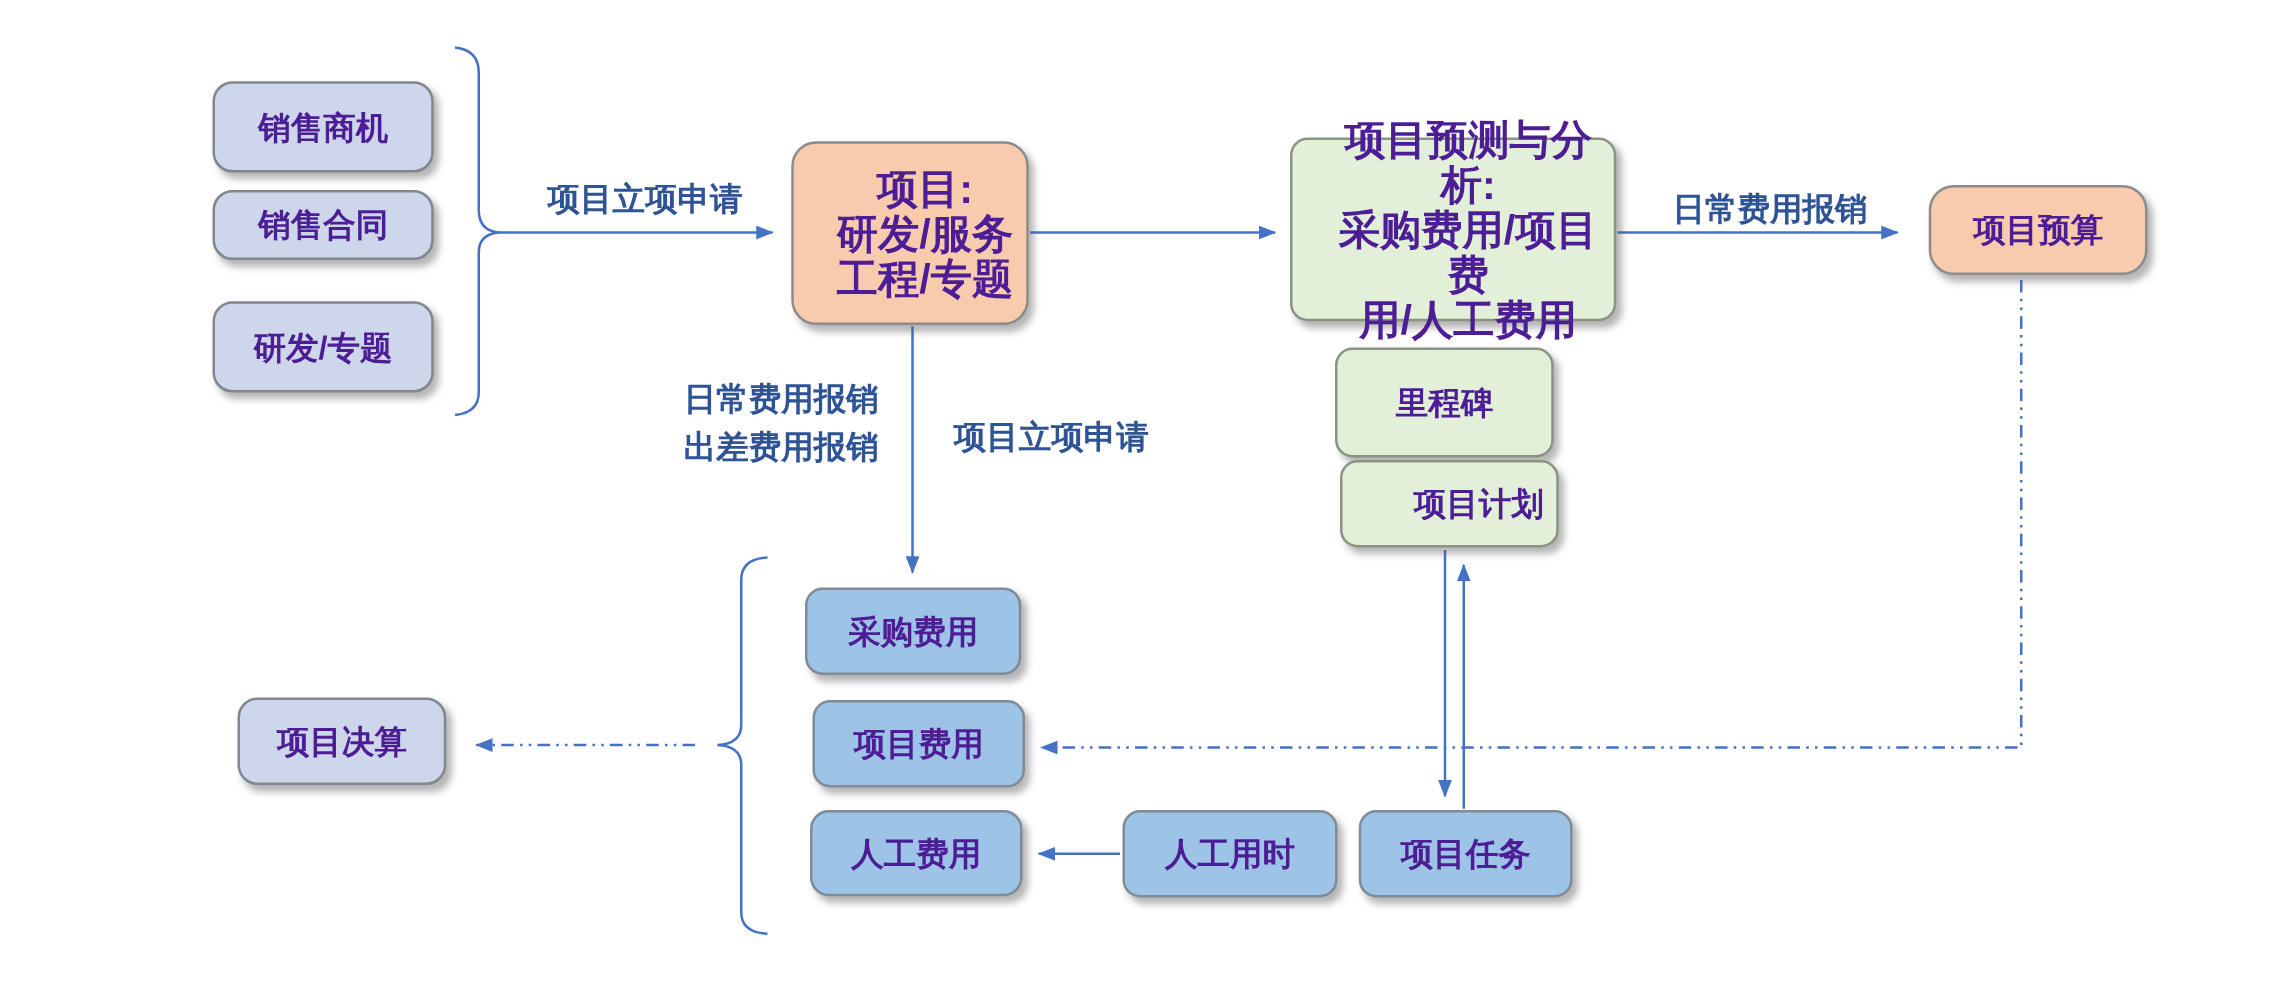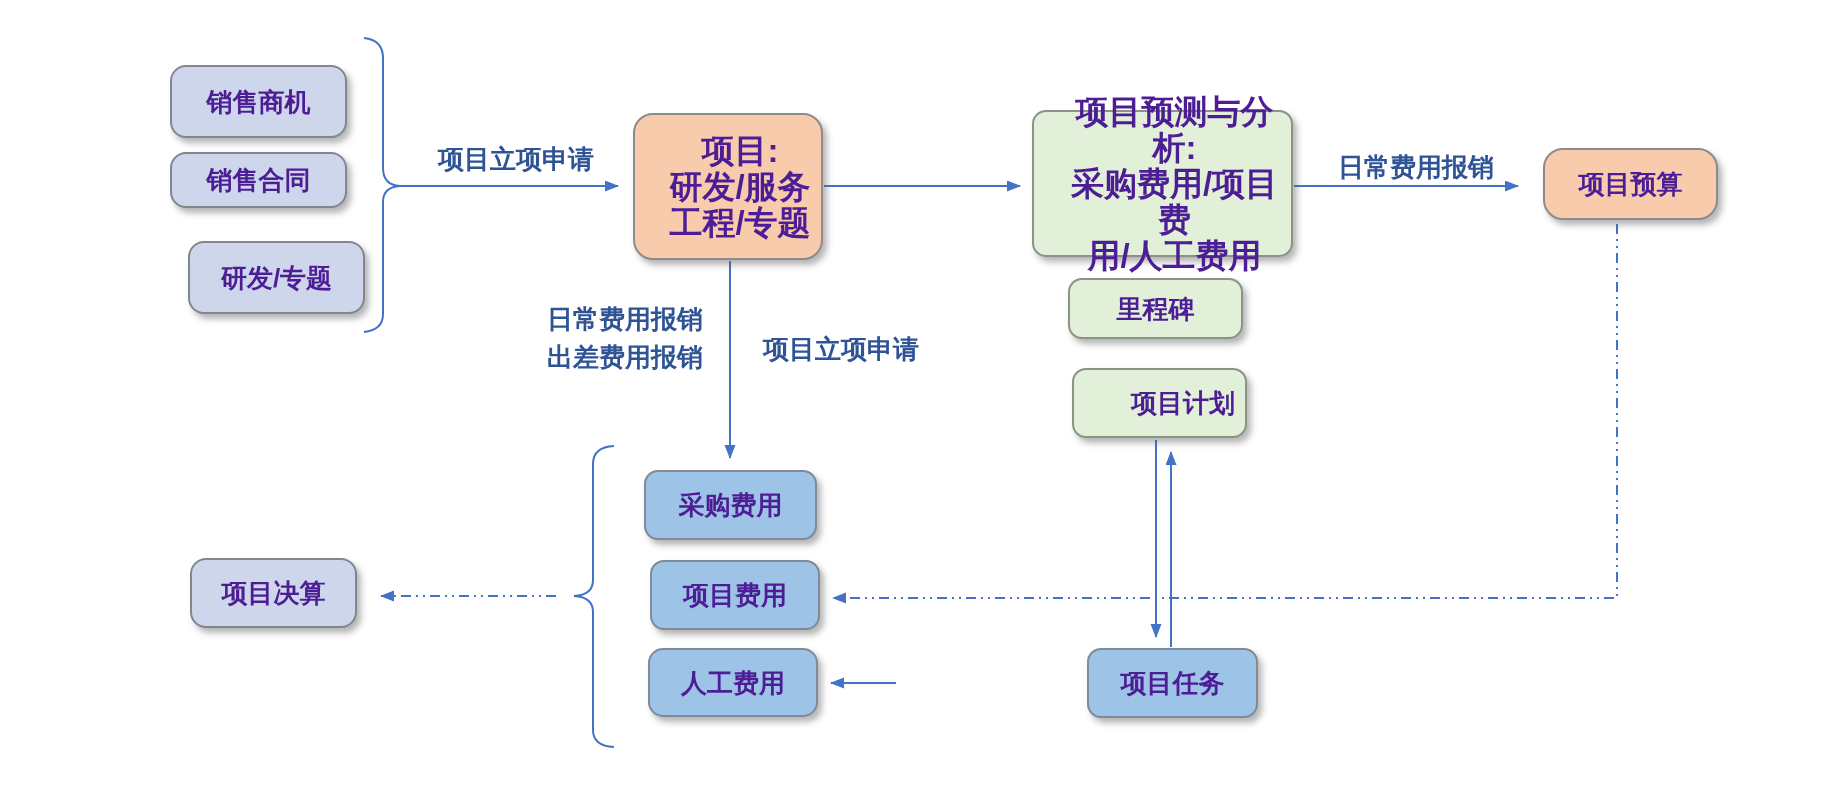--- a/index.html
+++ b/index.html
@@ -61,42 +61,43 @@
     <path class="edge" d="M 1171 647 L 1171 452" marker-end="url(#arr)"></path>
     <path class="edge" d="M 896 683 L 831 683" marker-end="url(#arr)"></path>
     <path class="edge dashdot" d="M 1617 224 L 1617 598 L 833 598" marker-end="url(#arr)"></path>
     <path class="edge dashdot" d="M 556 596 L 381 596" marker-end="url(#arr)"></path>
   </svg>
 
   <div class="node lavender" style="left:170px;top:65px;width:177px;height:73px;">销售商机</div>
 
   <div class="node lavender" style="left:170px;top:152px;width:177px;height:56px;">销售合同</div>
 
-  <div class="node lavender" style="left:188px;top:241px;width:177px;height:73px;">研发/专题</div>
+  <div class="node lavender" style="left:170px;top:241px;width:177px;height:73px;">研发/专题</div>
 
   <div class="node orange multiline" style="left:633px;top:113px;width:190px;height:147px;">项目:
 研发/服务
 工程/专题</div>
 
   <div class="node green multiline" style="left:1032px;top:110px;width:261px;height:147px;">项目预测与分析:
 采购费用/项目费
 用/人工费用</div>
 
   <div class="node orange" style="left:1530px;top:148px;width:175px;height:72px;margin-left:13px;">项目预算</div>
 
-  <div class="node green" style="left:1068px;top:278px;width:175px;height:61px;">里程碑</div>
+  <div class="node green" style="left:1068px;top:278px;width:175px;height:88px;">里程碑</div>
 
   <div class="node green" style="left:1072px;top:368px;width:175px;height:70px;padding-left:47px;">项目计划</div>
 
   <div class="node blue" style="left:644px;top:470px;width:173px;height:70px;">采购费用</div>
 
   <div class="node blue" style="left:650px;top:560px;width:170px;height:70px;">项目费用</div>
 
   <div class="node blue" style="left:648px;top:648px;width:170px;height:69px;border-radius:15px;">人工费用</div>
 
+  <div class="node blue" style="left:898px;top:648px;width:172px;height:70px;">人工用时</div>
 
   <div class="node blue" style="left:1087px;top:648px;width:171px;height:70px;text-align:right;">项目任务</div>
 
   <div class="node lavender" style="left:190px;top:558px;width:167px;height:70px;">项目决算</div>
 
   <div class="edge-label" style="left:420px;top:140px;width:192px;">项目立项申请</div>
 
   <div class="edge-label" style="left:1326px;top:148px;width:180px;">日常费用报销</div>
 
   <div class="edge-label" style="left:534px;top:300px;width:182px;">日常费用报销

